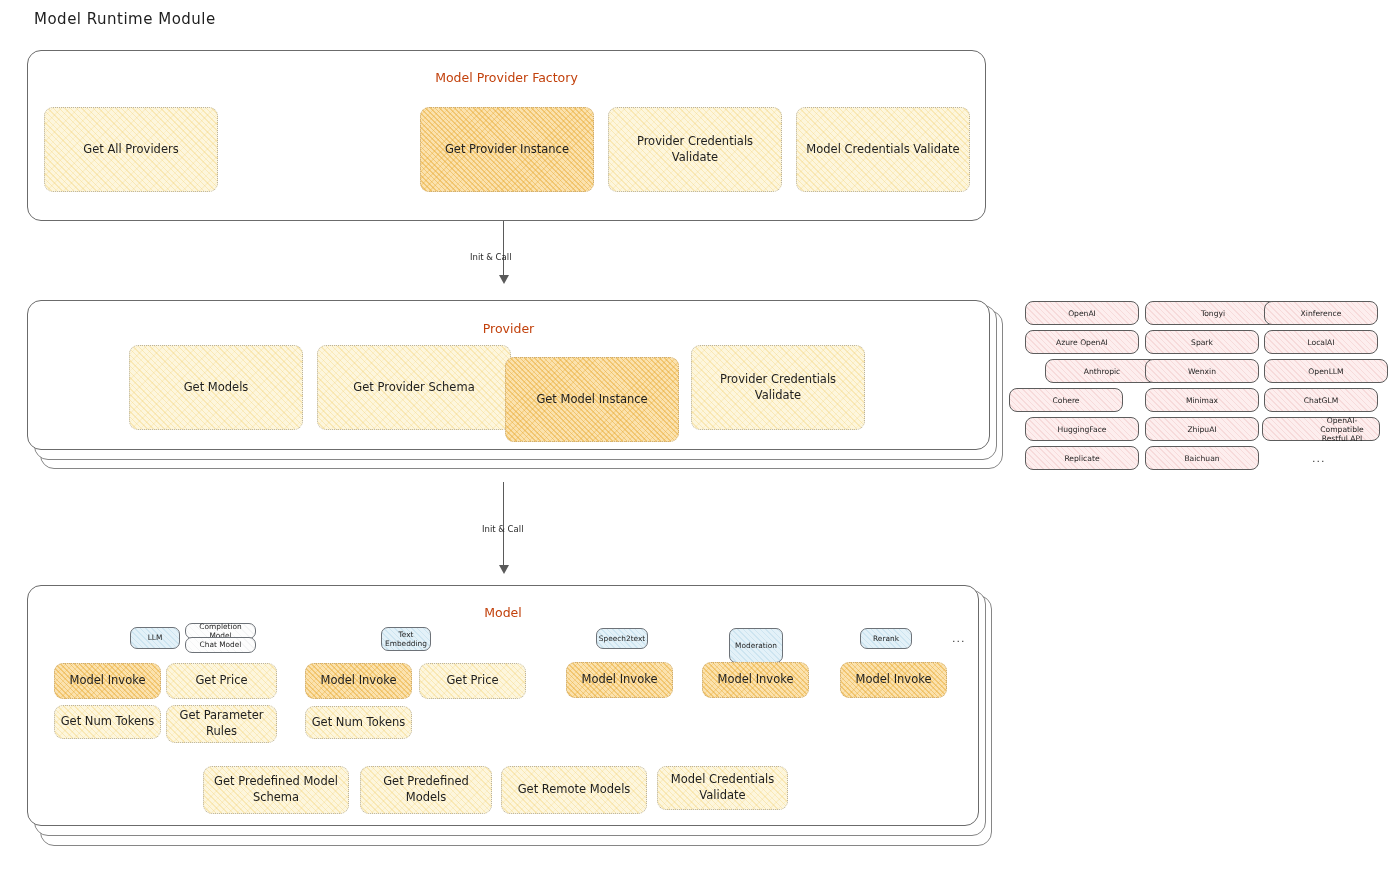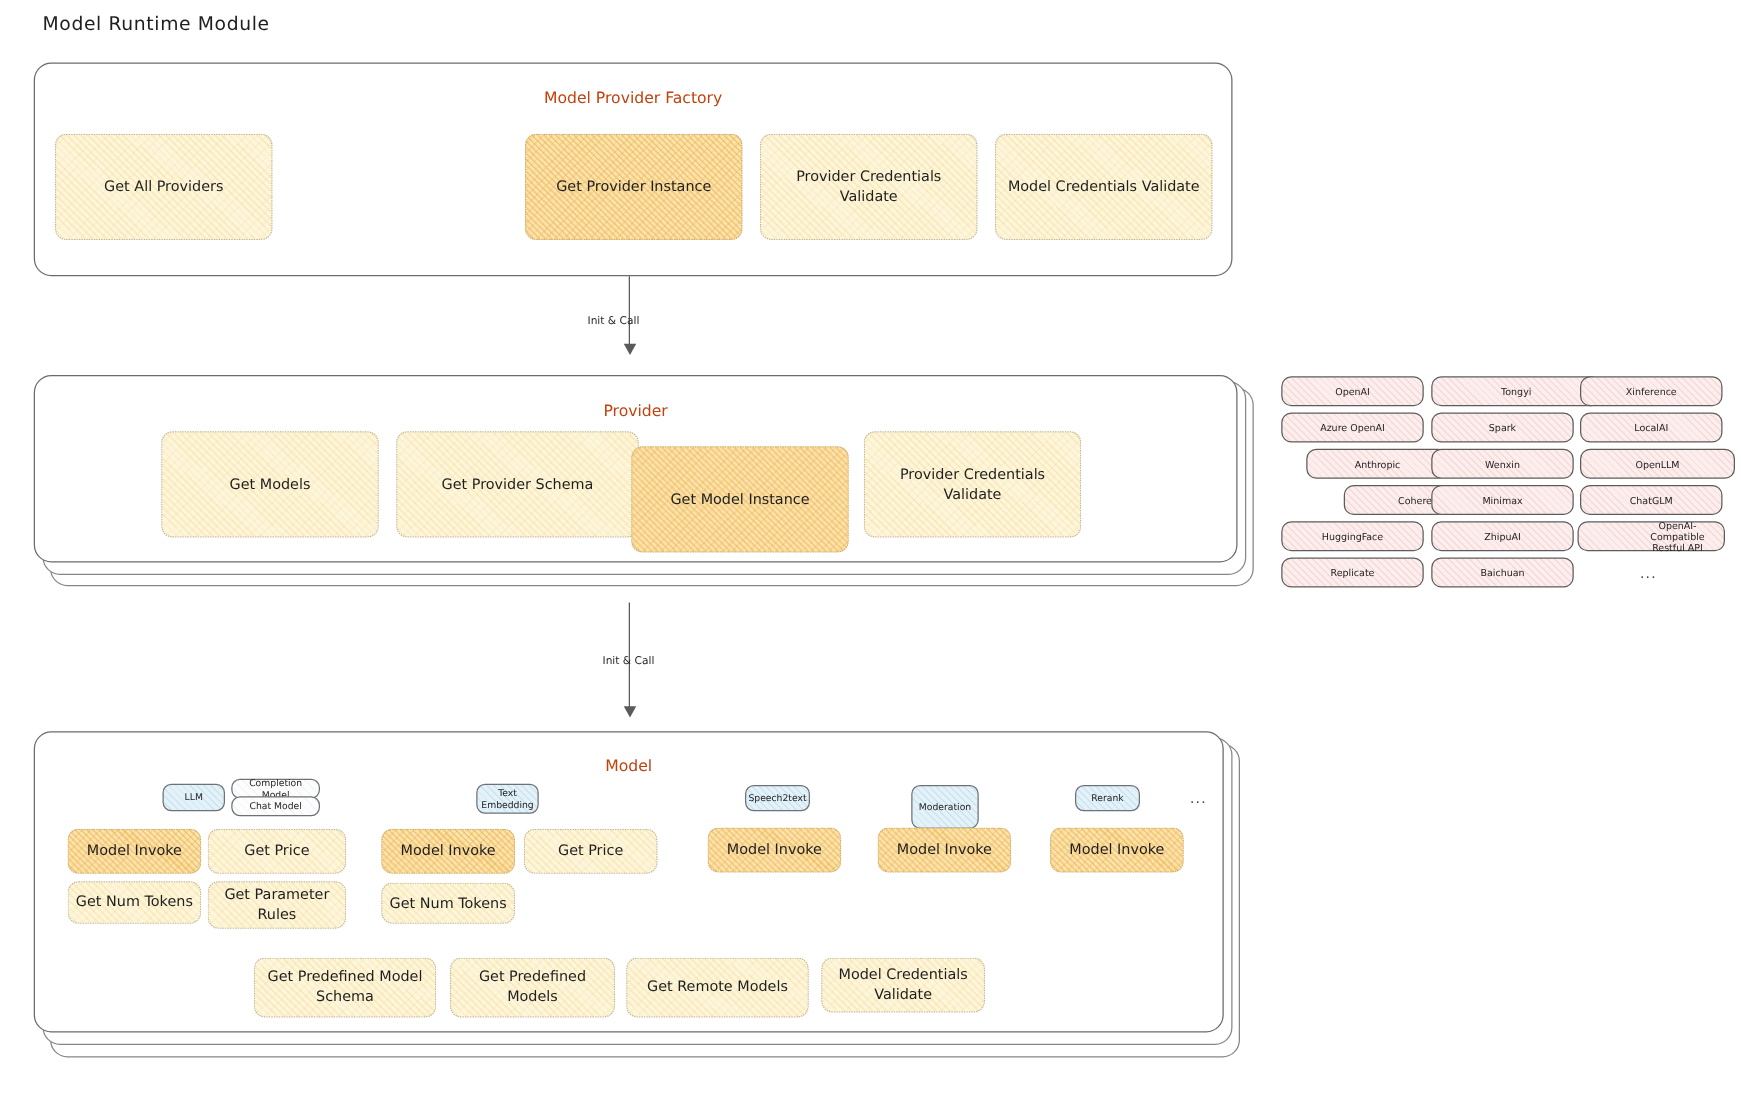--- a/index.html
+++ b/index.html
@@ -135,21 +135,21 @@
   <div class="card-title" style="left:27px;top:321px;width:963px;">Provider</div>
 
   <div class="node" style="left:129px;top:345px;width:174px;height:85px;">Get Models</div>
   <div class="node" style="left:317px;top:345px;width:194px;height:85px;">Get Provider Schema</div>
   <div class="node hl" style="left:505px;top:357px;width:174px;height:85px;">Get Model Instance</div>
   <div class="node" style="left:691px;top:345px;width:174px;height:85px;">Provider Credentials Validate</div>
 
   <div class="pill" style="left:1025px;top:301px;width:114px;height:24px;">OpenAI</div>
   <div class="pill" style="left:1025px;top:330px;width:114px;height:24px;">Azure OpenAI</div>
   <div class="pill" style="left:1025px;top:359px;width:114px;height:24px;margin-left:20px;">Anthropic</div>
-  <div class="pill" style="left:1075px;top:388px;width:114px;height:24px;">Cohere</div>
+  <div class="pill" style="left:1009px;top:388px;width:114px;height:24px;">Cohere</div>
   <div class="pill" style="left:1025px;top:417px;width:114px;height:24px;">HuggingFace</div>
   <div class="pill" style="left:1025px;top:446px;width:114px;height:24px;">Replicate</div>
 
   <div class="pill" style="left:1145px;top:301px;width:136px;height:24px;">Tongyi</div>
   <div class="pill" style="left:1145px;top:330px;width:114px;height:24px;">Spark</div>
   <div class="pill" style="left:1145px;top:359px;width:114px;height:24px;">Wenxin</div>
   <div class="pill" style="left:1145px;top:388px;width:114px;height:24px;">Minimax</div>
   <div class="pill" style="left:1145px;top:417px;width:114px;height:24px;">ZhipuAI</div>
   <div class="pill" style="left:1145px;top:446px;width:114px;height:24px;">Baichuan</div>
 

